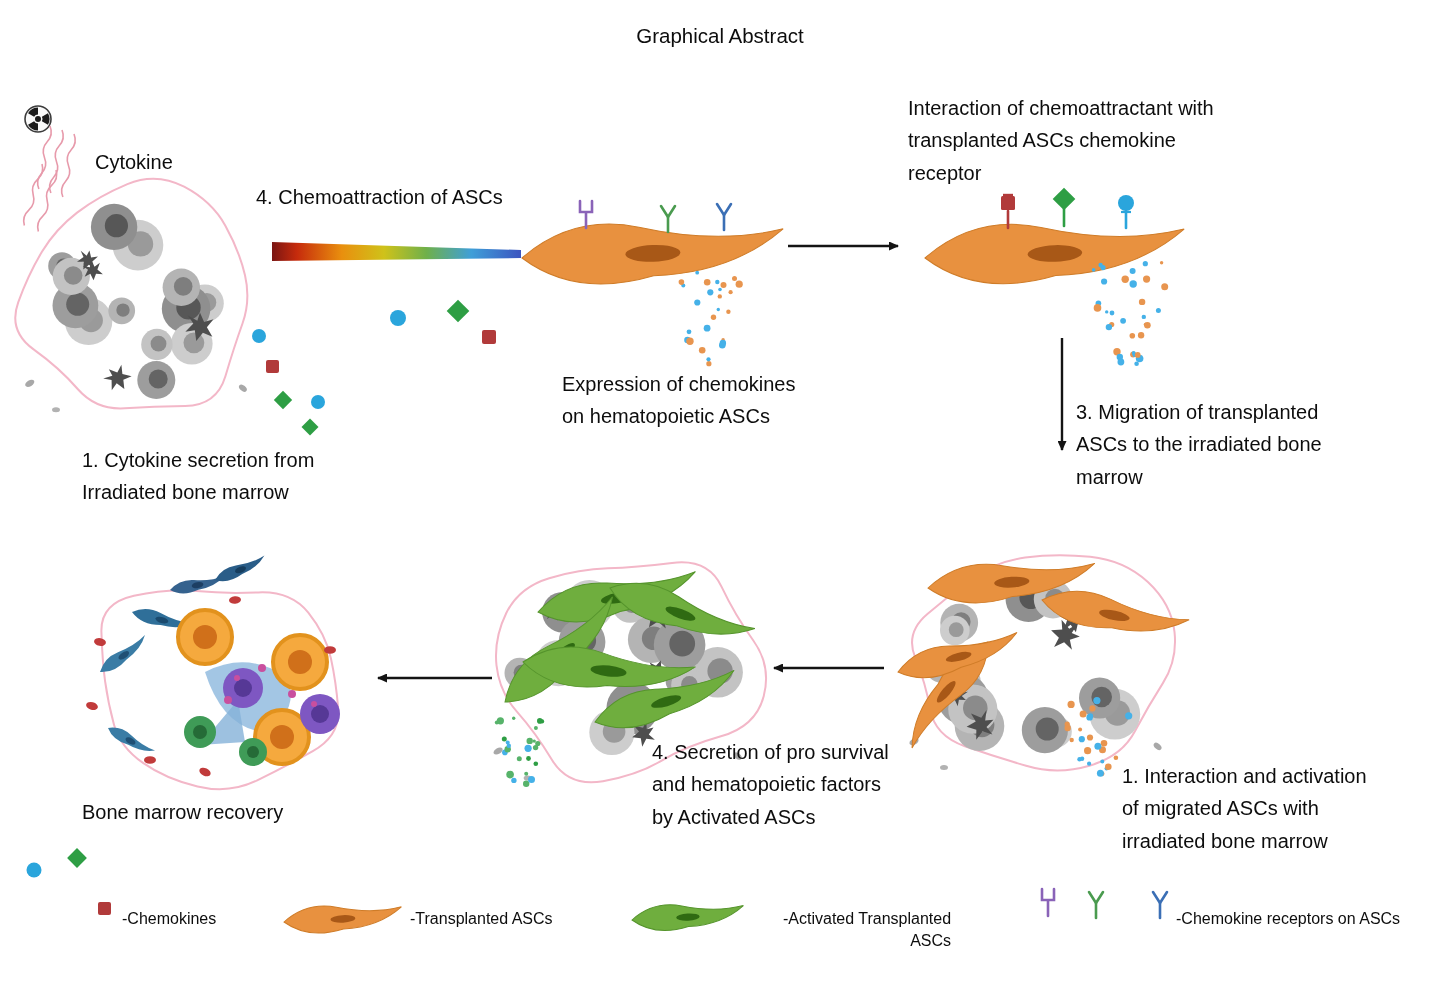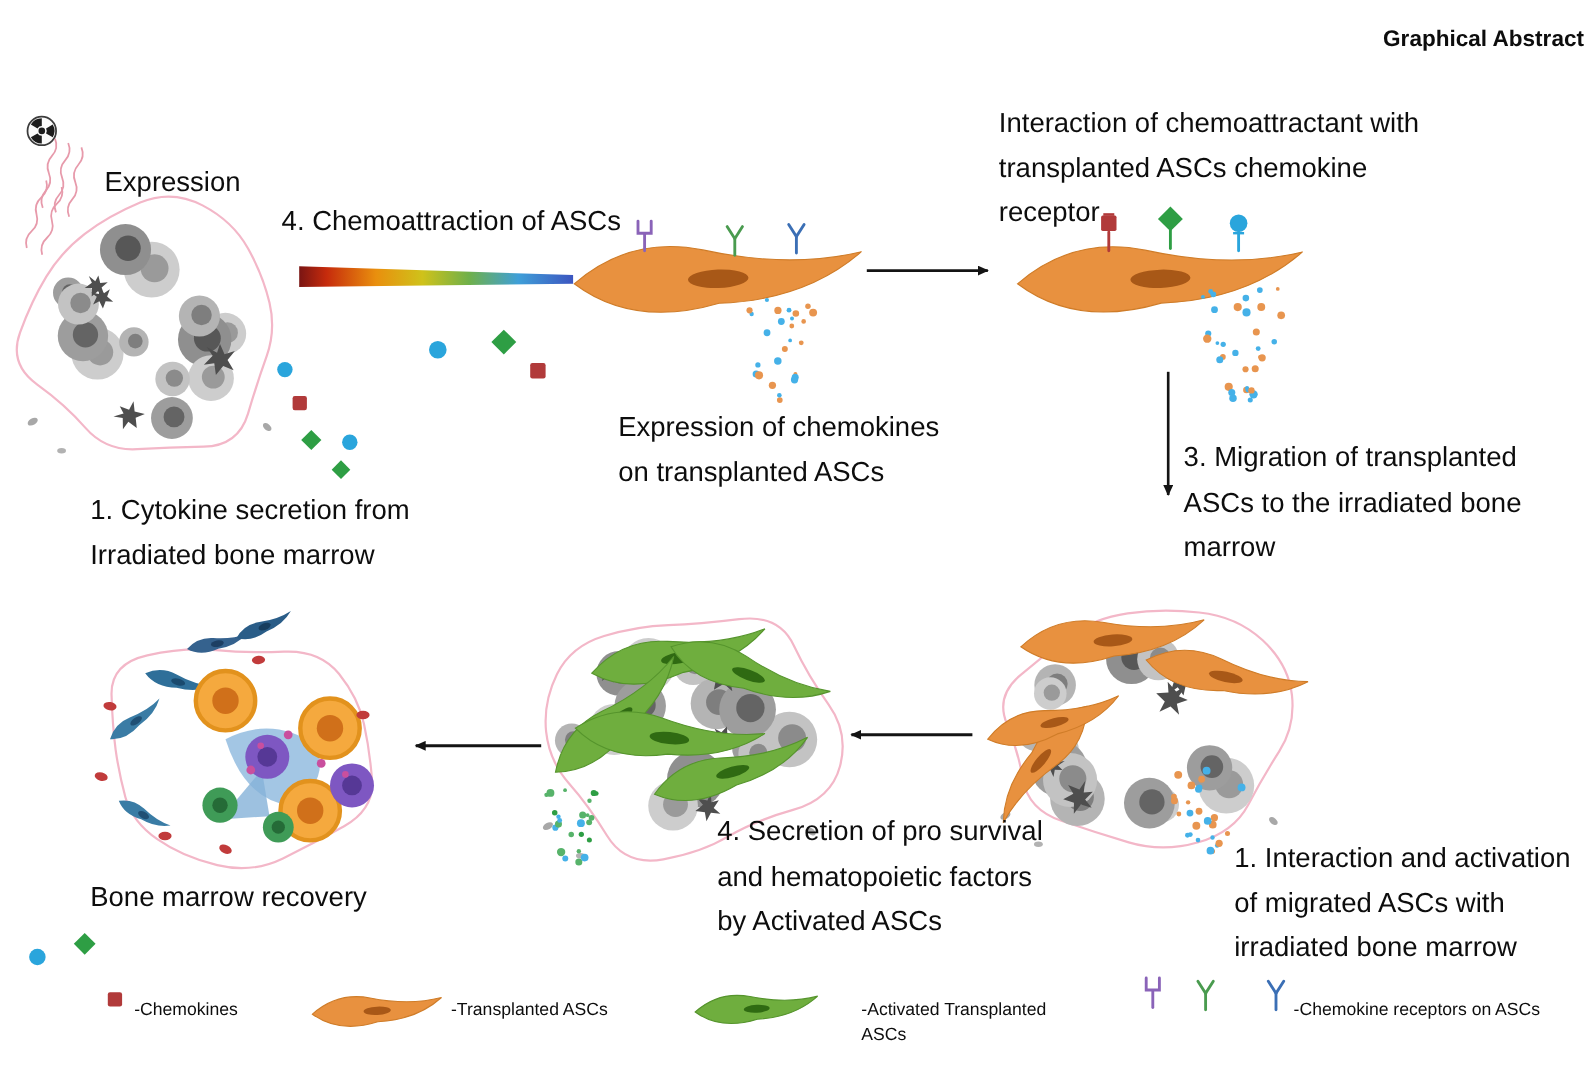--- a/index.html
+++ b/index.html
@@ -4,28 +4,28 @@
 <style>
   html,body{margin:0;padding:0;}
   body{
     width:1440px;height:990px;position:relative;overflow:hidden;
     background:#ffffff;color:#0d0d0d;
     font-family:"Liberation Sans", sans-serif;
   }
   #art{position:absolute;left:0;top:0;}
   .label{
     position:absolute;
-    font-size:25px;line-height:1.62;
+    font-size:20px;line-height:1.62;
     white-space:pre-line;
   }
   #title{
     position:absolute;top:24px;left:0;right:0;
-    text-align:right;font-weight:bold;font-size:20.5px;
+    text-align:center;font-weight:normal;font-size:20.5px;
   }
-  .legend-label{font-size:16px;line-height:1.35;}
+  .legend-label{font-size:16px;line-height:1.35;text-align:right;}
 </style>
 </head>
 <body>
 
 <svg id="art" width="1440" height="990" viewBox="0 0 1440 990">
   <defs>
     <linearGradient id="beam" x1="0" y1="0" x2="1" y2="0">
       <stop offset="0" stop-color="#7a1513"></stop>
       <stop offset="0.1" stop-color="#c62b0c"></stop>
       <stop offset="0.28" stop-color="#e98f0e"></stop>
@@ -450,27 +450,27 @@
       </g>
       <g transform="translate(1160,918)" stroke="#3b6fb5" stroke-width="2.6" fill="none" stroke-linecap="round">
         <path d="M0,0 L0,-15"></path>
         <path d="M-7,-26 L0,-15 L7,-26"></path>
       </g>
     </g>
 </svg>
 
 <div id="title">Graphical Abstract</div>
 
-<div class="label" style="left:95px;top:146px">Expression</div>
+<div class="label" style="left:95px;top:146px">Cytokine</div>
 <div class="label" style="left:256px;top:181px">4. Chemoattraction of ASCs</div>
 <div class="label" style="left:908px;top:92px">Interaction of chemoattractant with
 transplanted ASCs chemokine
 receptor</div>
 <div class="label" style="left:562px;top:368px">Expression of chemokines
-on transplanted ASCs</div>
+on hematopoietic ASCs</div>
 <div class="label" style="left:82px;top:444px">1. Cytokine secretion from
 Irradiated bone marrow</div>
 <div class="label" style="left:1076px;top:396px">3. Migration of transplanted
 ASCs to the irradiated bone
 marrow</div>
 <div class="label" style="left:1122px;top:760px">1. Interaction and activation
 of migrated ASCs with
 irradiated bone marrow</div>
 <div class="label" style="left:652px;top:736px">4. Secretion of pro survival
 and hematopoietic factors

